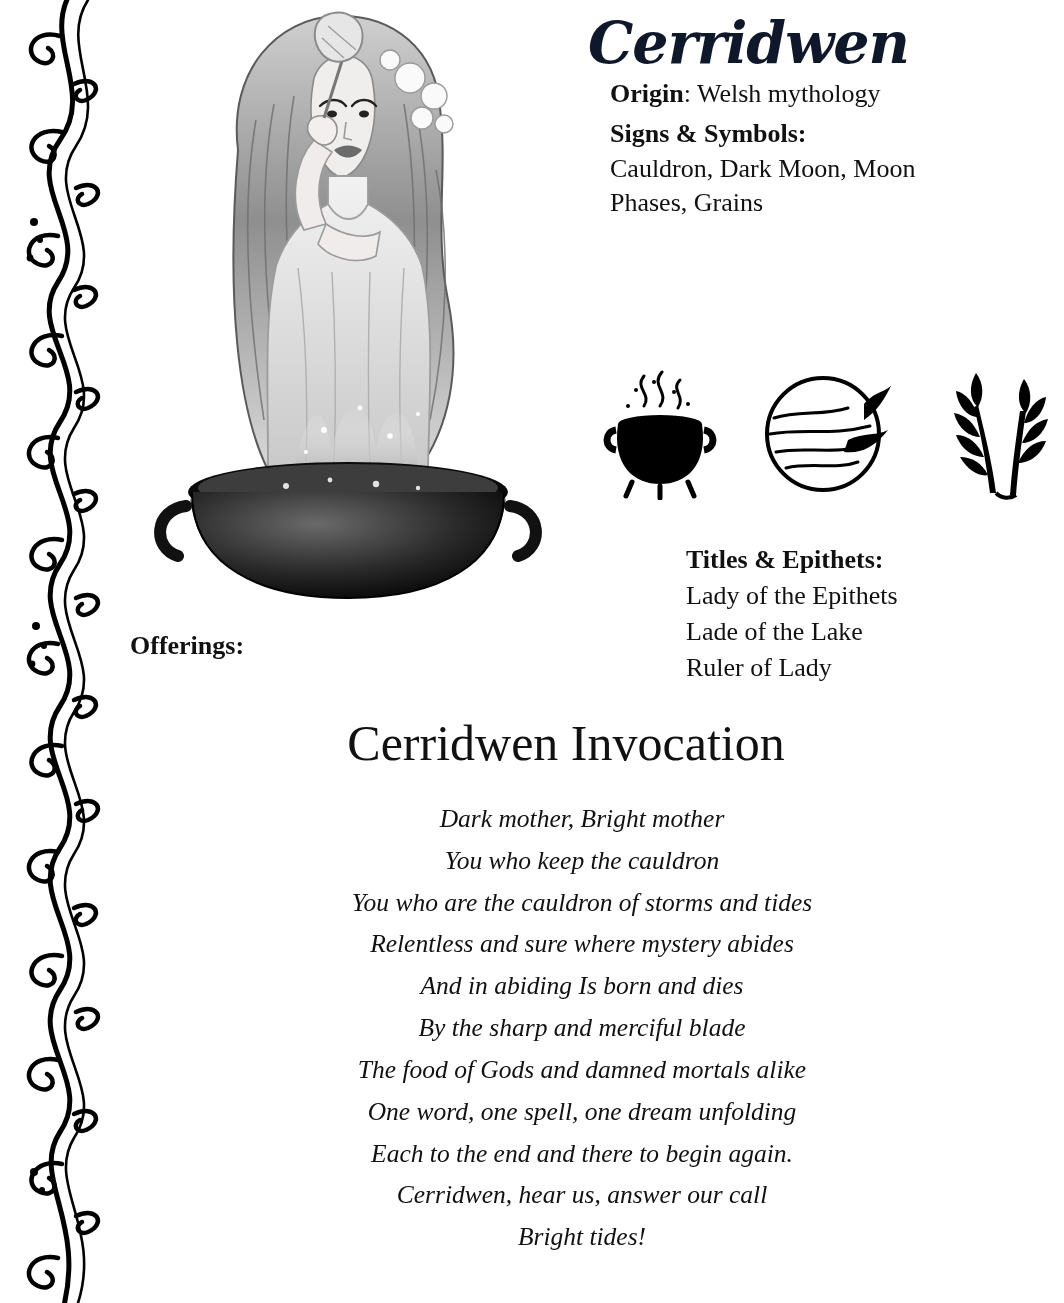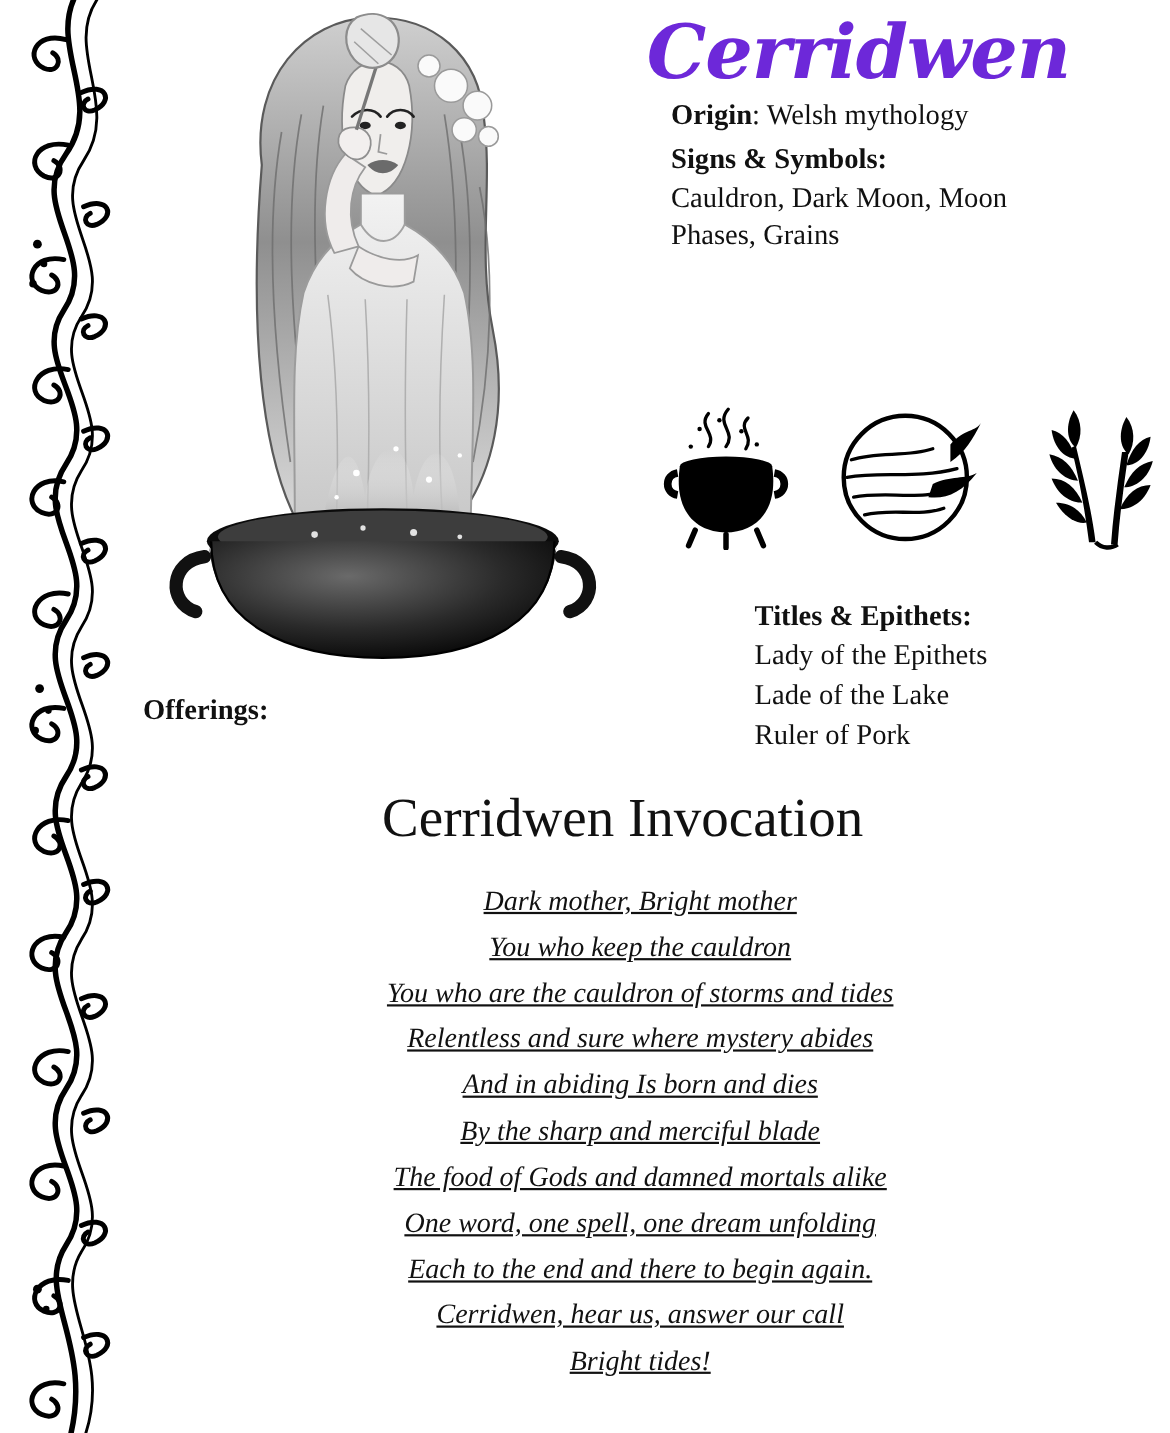--- a/index.html
+++ b/index.html
@@ -41,25 +41,25 @@
   .right-col {
     position: absolute;
     left: 588px;
     top: 0;
     width: 470px;
   }
   .deity-name {
     font-family: "DejaVu Serif", serif;
     font-style: italic;
     font-weight: 700;
-    font-size: 68px;
+    font-size: 57px;
     line-height: 1.0;
     letter-spacing: -1px;
     margin: 14px 0 6px 0;
-    color: #6d28d9;
+    color: #0f172a;
     white-space: nowrap;
   }
   .field {
     font-size: 26px;
     line-height: 1.32;
     margin: 6px 0 0 22px;
   }
   .field b { font-weight: 700; }
 
   
@@ -112,21 +112,21 @@
   .invocation-body {
     position: absolute;
     left: 100px;
     top: 798px;
     width: 964px;
     text-align: center;
     font-style: italic;
     font-size: 25.5px;
     line-height: 1.64;
   }
-  .invocation-body div { white-space: nowrap; text-decoration: underline; }
+  .invocation-body div { white-space: nowrap; }
 </style>
 </head>
 <body>
 
 <div class="left-border">
   <svg width="118" height="1303" viewBox="0 0 118 1303" xmlns="http://www.w3.org/2000/svg">
     <g fill="none" stroke="#000" stroke-width="5" stroke-linecap="round">
 
       <path d="M72 -10
                C 40 40, 96 90, 60 140
@@ -385,21 +385,21 @@
       <path d="M68 124 C 74 130, 82 130, 88 126" fill="none" stroke="#000" stroke-width="4"></path>
     </svg>
   </span>
 
 </div>
 
 <div class="titles">
   <div class="hdr">Titles &amp; Epithets:</div>
   <div>Lady of the Epithets</div>
   <div>Lade of the Lake</div>
-  <div>Ruler of Pork</div>
+  <div>Ruler of Lady</div>
 </div>
 
 <div class="offerings">
   <div class="hdr">Offerings:</div>
 </div>
 
 <div class="invocation-title">Cerridwen Invocation</div>
 
 <div class="invocation-body">
   <div>Dark mother, Bright mother</div>

